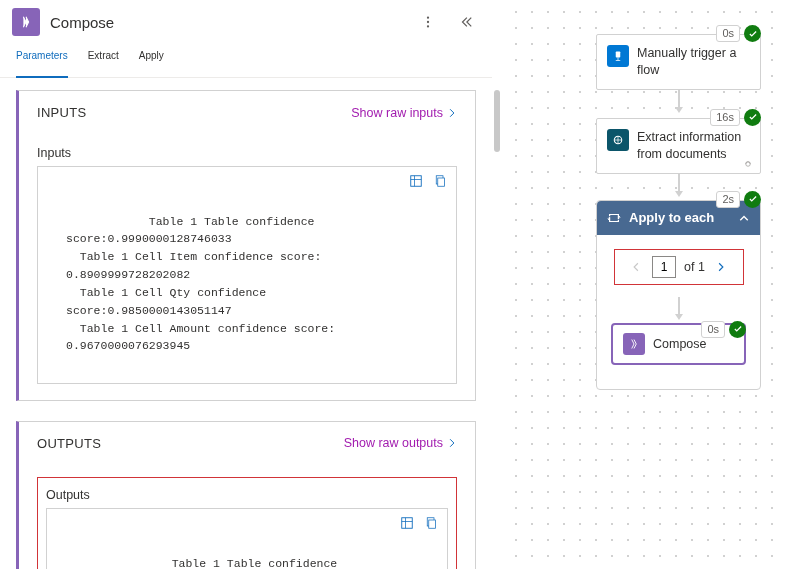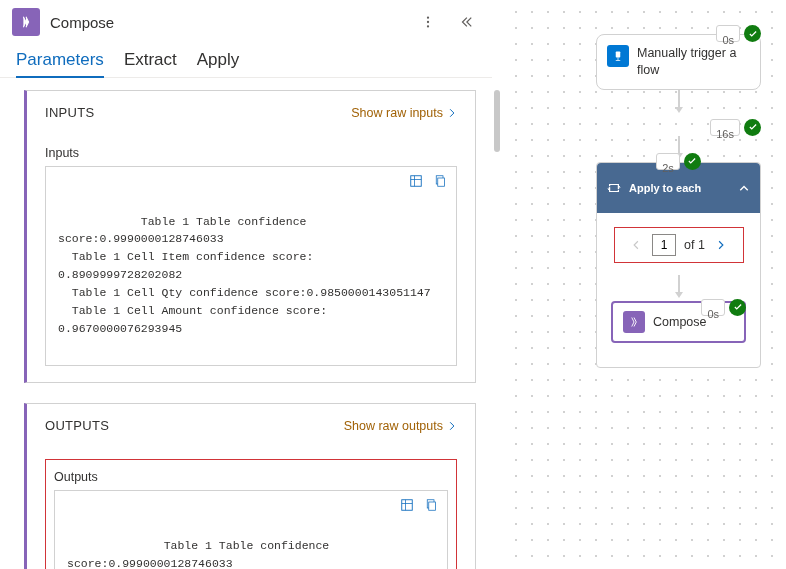--- a/index.html
+++ b/index.html
@@ -9,51 +9,51 @@
   .divider-bar { width: 12px; height: 100%; background: #fff; display: flex; align-items: flex-start; justify-content: center; position: relative; }
   .scrollbar-thumb { position: absolute; top: 90px; left: 2px; width: 6px; height: 62px; background: #c8c8c8; border-radius: 3px; }
   .right-panel { flex: 1; height: 100%; background: #fff; position: relative;
     background-image: radial-gradient(#d1d1d1 0.8px, transparent 0.8px);
     background-size: 16px 16px; background-position: 4px 4px; }
   .header { display: flex; align-items: center; padding: 8px 12px; gap: 10px; height: 44px; }
   .header-icon { width: 28px; height: 28px; background: #8764B8; border-radius: 3px; display: flex; align-items: center; justify-content: center; color: #fff; }
   .header-title { font-size: 15px; font-weight: 400; flex: 1; }
   .more-icon, .collapse-icon { width: 28px; height: 28px; display: flex; align-items: center; justify-content: center; cursor: pointer; color: #605e5c; }
   .tabs { display: flex; gap: 20px; padding: 0 16px; border-bottom: 1px solid #edebe9; height: 34px; }
-  .tab { padding: 6px 0 8px 0; font-size: 17px; color: #323130; cursor: pointer; position: relative; }
+  .tab { padding: 6px 0 8px 0; font-size: 10px; color: #323130; cursor: pointer; position: relative; }
   .tab.active { color: #0f6cbd; }
   .tab.active::after { content: ""; position: absolute; bottom: -1px; left: 0; right: 0; height: 2px; background: #0f6cbd; }
   .content { padding: 12px 16px; overflow-y: auto; flex: 1; display: flex; flex-direction: column; gap: 20px; }
-  .section { border: 1px solid #d1d1d1; border-left: 3px solid #8764B8; padding: 14px 18px 16px 18px; margin-left: 8px; }
+  .section { border: 1px solid #d1d1d1; border-left: 3px solid #8764B8; padding: 14px 18px 16px 18px; }
   .section.outputs-highlight { position: relative; }
   .section-header { display: flex; align-items: center; justify-content: space-between; margin-bottom: 26px; }
   .section-title { font-size: 13px; font-weight: 400; letter-spacing: 0.3px; }
-  .link-btn { display: flex; align-items: center; gap: 4px; color: #a16207; font-size: 12.5px; cursor: pointer; }
+  .link-btn { display: flex; align-items: center; gap: 4px; color: #a21caf; font-size: 12.5px; cursor: pointer; }
   .link-btn svg { fill: #0f6cbd; }
   .sub-label { font-size: 12.5px; margin-bottom: 6px; }
-  .code-box { border: 1px solid #d1d1d1; background: #fff; padding: 10px 12px; position: relative; font-family: "Consolas","Courier New",monospace; font-size: 11.5px; line-height: 1.55; color: #323130; white-space: pre-wrap; word-break: break-word; }
+  .code-box { border: 1px solid #d1d1d1; background: #fff; padding: 10px 28px; position: relative; font-family: "Consolas","Courier New",monospace; font-size: 11.5px; line-height: 1.55; color: #323130; white-space: pre-wrap; word-break: break-word; }
   .code-actions { position: absolute; right: 8px; top: 6px; display: flex; gap: 8px; }
   .code-actions span { width: 16px; height: 16px; display: flex; align-items: center; justify-content: center; cursor: pointer; color: #0f6cbd; }
   .output-red-highlight { border: 1px solid #d13438; padding: 10px 8px; }
   
   .flow-col { position: absolute; left: 92px; top: 32px; width: 165px; display: flex; flex-direction: column; align-items: center; }
   .badge-row { width: 165px; display: flex; justify-content: flex-end; align-items: flex-end; gap: 4px; height: 10px; position:relative; z-index:2; }
-  .time-badge { background: #fff; border: 1px solid #d1d1d1; border-radius: 3px; padding: 7px 5px; font-size: 11px; color: #605e5c; height: 17px; line-height: 15px; }
+  .time-badge { background: #fff; border: 1px solid #d1d1d1; border-radius: 3px; padding: 0 5px; font-size: 11px; color: #605e5c; height: 17px; line-height: 15px; }
   .status-circle { width: 17px; height: 17px; background: #107c10; border-radius: 50%; display: flex; align-items: center; justify-content: center; }
   .status-circle svg { width: 10px; height: 10px; fill: #fff; }
-  .node { width: 165px; background: #fff; border: 1px solid #d1d1d1; border-radius: 8px; display: flex; align-items: flex-start; gap: 8px; padding: 10px; font-size: 12.5px; line-height: 1.35; margin-top: -8px; position: relative; }
+  .node { width: 165px; background: #fff; border: 1px solid #d1d1d1; border-radius: 2px; display: flex; align-items: flex-start; gap: 8px; padding: 10px; font-size: 12.5px; line-height: 1.35; margin-top: -8px; position: relative; }
   .node-icon { width: 22px; height: 22px; border-radius: 3px; display: flex; align-items: center; justify-content: center; flex-shrink: 0; }
   .ic-trigger { background: #0078d4; color:#fff; }
   .ic-ai { background: #0b556a; color:#fff; }
   .ic-compose { background: #8764B8; color:#fff; }
   .link-icon { position:absolute; right:6px; bottom:4px; color:#a19f9d; }
   .connector-down { width: 2px; height: 18px; background: #d1d1d1; position: relative; }
   .connector-down::after { content: ""; position:absolute; bottom:-5px; left:-3px; width:0; height:0; border-left:4px solid transparent; border-right:4px solid transparent; border-top:6px solid #d1d1d1; }
   .apply-group { width: 165px; background: #fff; border: 1px solid #d1d1d1; border-radius: 4px; margin-top:-8px; padding-bottom: 24px; display:flex; flex-direction:column; align-items:center; }
-  .apply-header { width: 100%; height: 50px; background: #486991; color: #fff; border-radius: 4px 4px 0 0; display:flex; align-items:center; padding: 0 10px; gap:8px; font-size:11px; font-weight:600; }
+  .apply-header { width: 100%; height: 34px; background: #486991; color: #fff; border-radius: 4px 4px 0 0; display:flex; align-items:center; padding: 0 10px; gap:8px; font-size:13px; font-weight:600; }
   .apply-header .spacer { flex:1; }
   .pager { margin-top: 14px; border: 1px solid #d13438; padding: 6px 4px; width: 130px; display:flex; align-items:center; justify-content:center; gap:8px; font-size:12.5px; }
   .pager-arrow { width:16px; height:16px; display:flex; align-items:center; justify-content:center; cursor:pointer; }
   .pager-arrow.disabled { color:#c8c8c8; }
   .pager-arrow.enabled { color:#0f6cbd; }
   .pager-input { width: 24px; height: 22px; border:1px solid #8a8886; text-align:center; font-size:12px; }
   .inner-connector { width:2px; height:18px; background:#d1d1d1; margin-top:12px; position:relative; }
   .inner-connector::after { content:""; position:absolute; bottom:-5px; left:-3px; width:0; height:0; border-left:4px solid transparent; border-right:4px solid transparent; border-top:6px solid #d1d1d1; }
   .inner-badge-row { width:135px; display:flex; justify-content:flex-end; gap:4px; height:10px; margin-top:6px; z-index:2; position:relative; }
   .inner-node { width:135px; background:#fff; border:2px solid #8764B8; border-radius:4px; display:flex; align-items:center; gap:8px; padding:8px 10px; margin-top:-8px; font-size:12.5px; }
@@ -175,31 +175,45 @@
         <div class="node-icon ic-trigger">
             <svg width="12" height="12" viewBox="0 0 16 16">
               <rect x="5" y="2" width="6" height="8" fill="#fff" rx="1"></rect>
               <path d="M8 10v4M5 14h6" stroke="#fff"></path>
             </svg>
           </div>
         <div>Manually trigger a flow</div>
       </div>
       <div class="connector-down"></div>
 
-      <div class="badge-row" style="margin-top:18px;">
+      <div class="badge-row" style="margin-top:8px;">
         <div class="time-badge">16s</div>
         <div class="status-circle">
             <svg viewBox="0 0 16 16">
               <path d="M3 8l3 3 7-7" stroke="#fff" stroke-width="2" fill="none"></path>
             </svg>
           </div>
       </div>
+      <div class="node">
+        <div class="node-icon ic-ai">
+            <svg width="12" height="12" viewBox="0 0 16 16">
+              <circle cx="8" cy="8" r="5" stroke="#fff" fill="none" stroke-width="1.4"></circle>
+              <path d="M8 3v10M3 8h10" stroke="#fff"></path>
+            </svg>
+          </div>
+        <div>Extract information from documents</div>
+        <div class="link-icon">
+            <svg width="12" height="10" viewBox="0 0 16 12">
+              <path d="M5 6a3 3 0 013-3h0a3 3 0 010 6M11 6a3 3 0 00-3-3h0a3 3 0 000 6" stroke="#a19f9d" fill="none"></path>
+            </svg>
+          </div>
+      </div>
       <div class="connector-down"></div>
 
-      <div class="badge-row" style="margin-top:6px;justify-content:center;">
+      <div class="badge-row" style="margin-top:6px;">
         <div class="time-badge">2s</div>
         <div class="status-circle">
             <svg viewBox="0 0 16 16">
               <path d="M3 8l3 3 7-7" stroke="#fff" stroke-width="2" fill="none"></path>
             </svg>
           </div>
       </div>
       <div class="apply-group">
         <div class="apply-header">
           <span>

